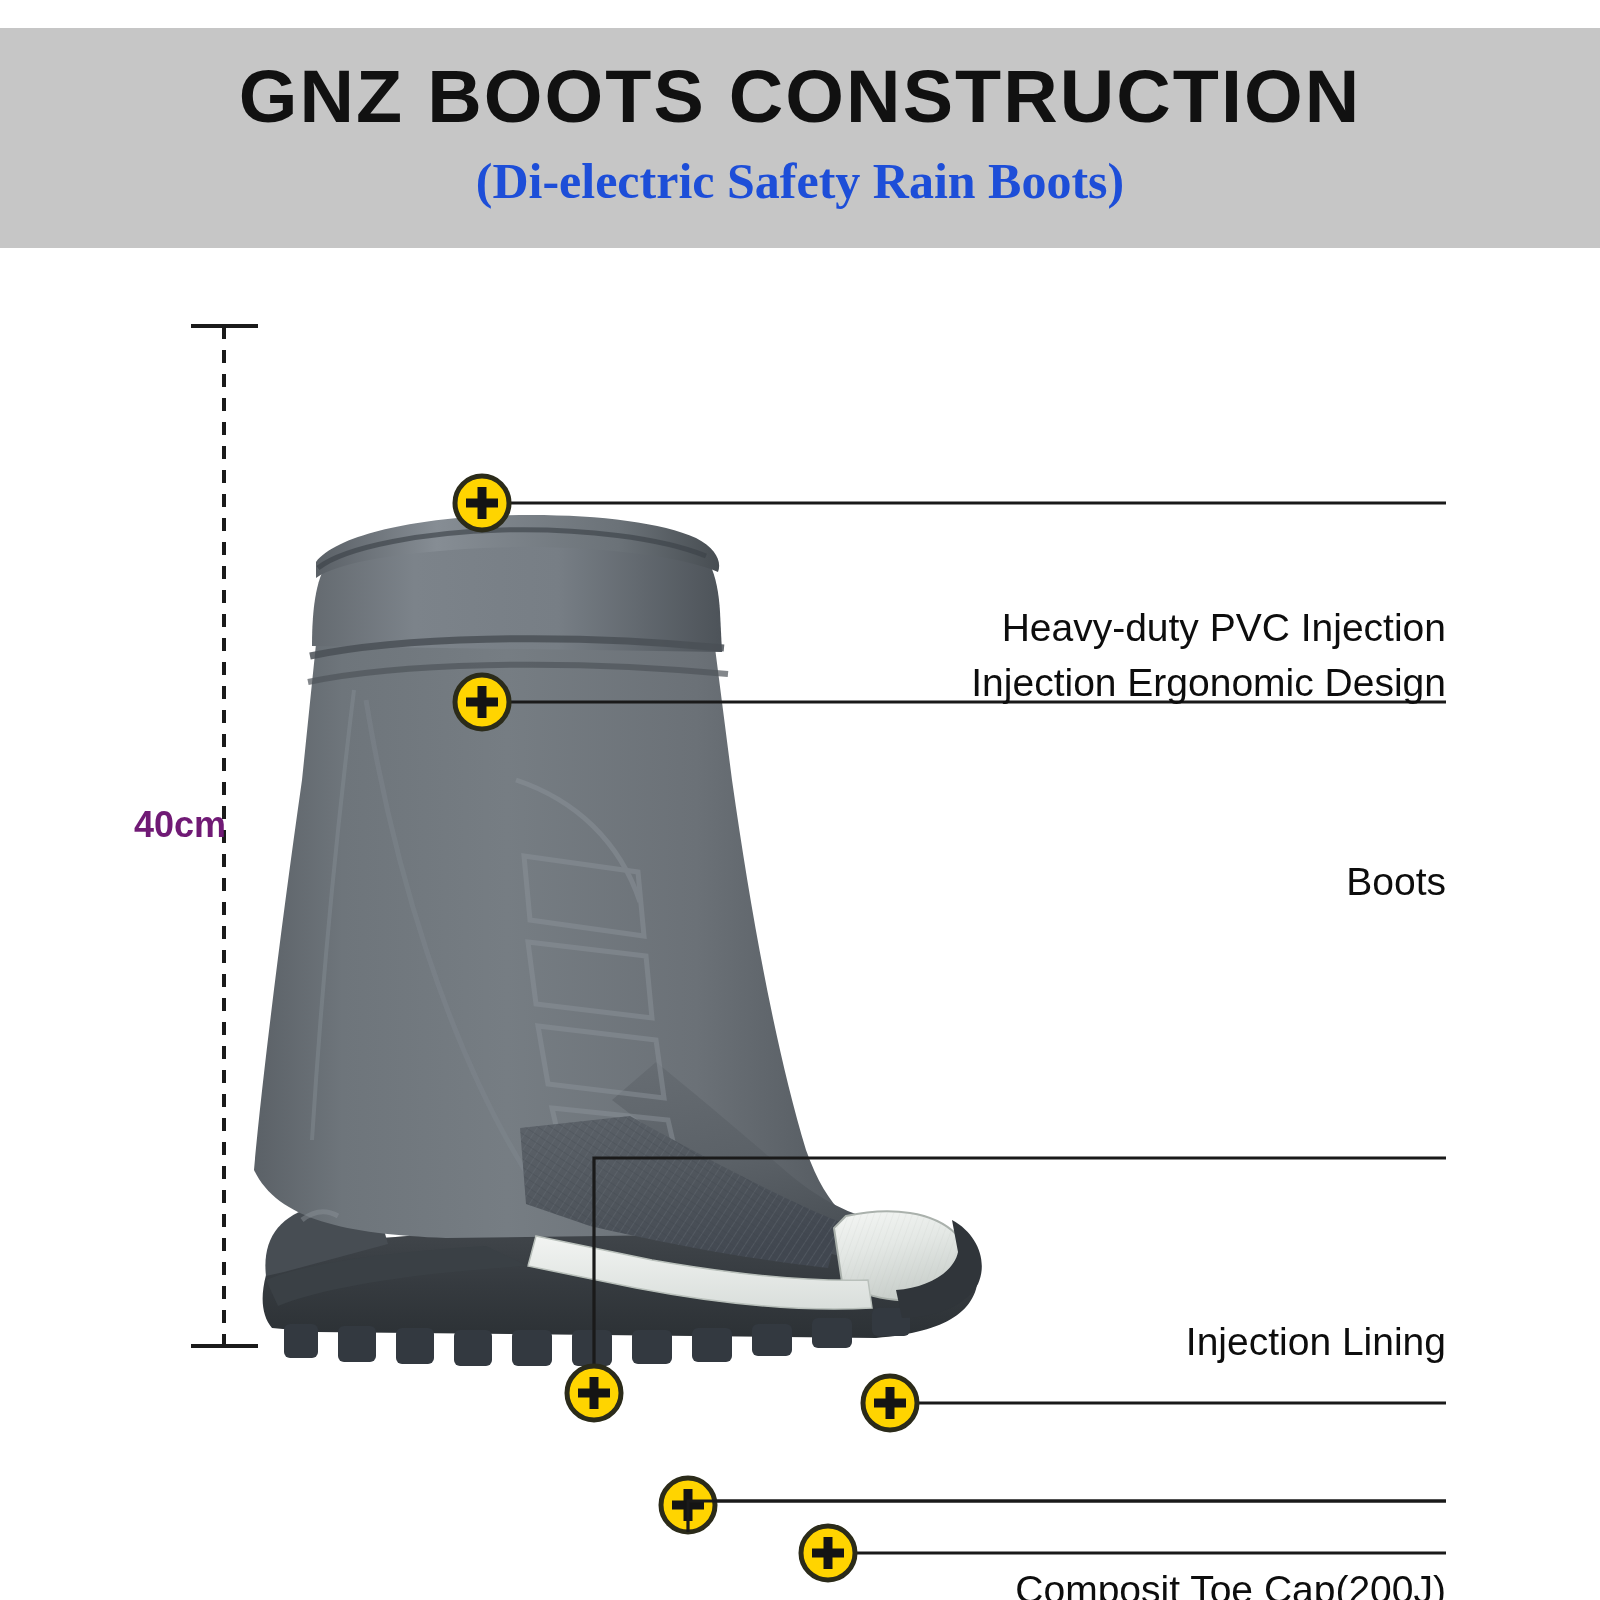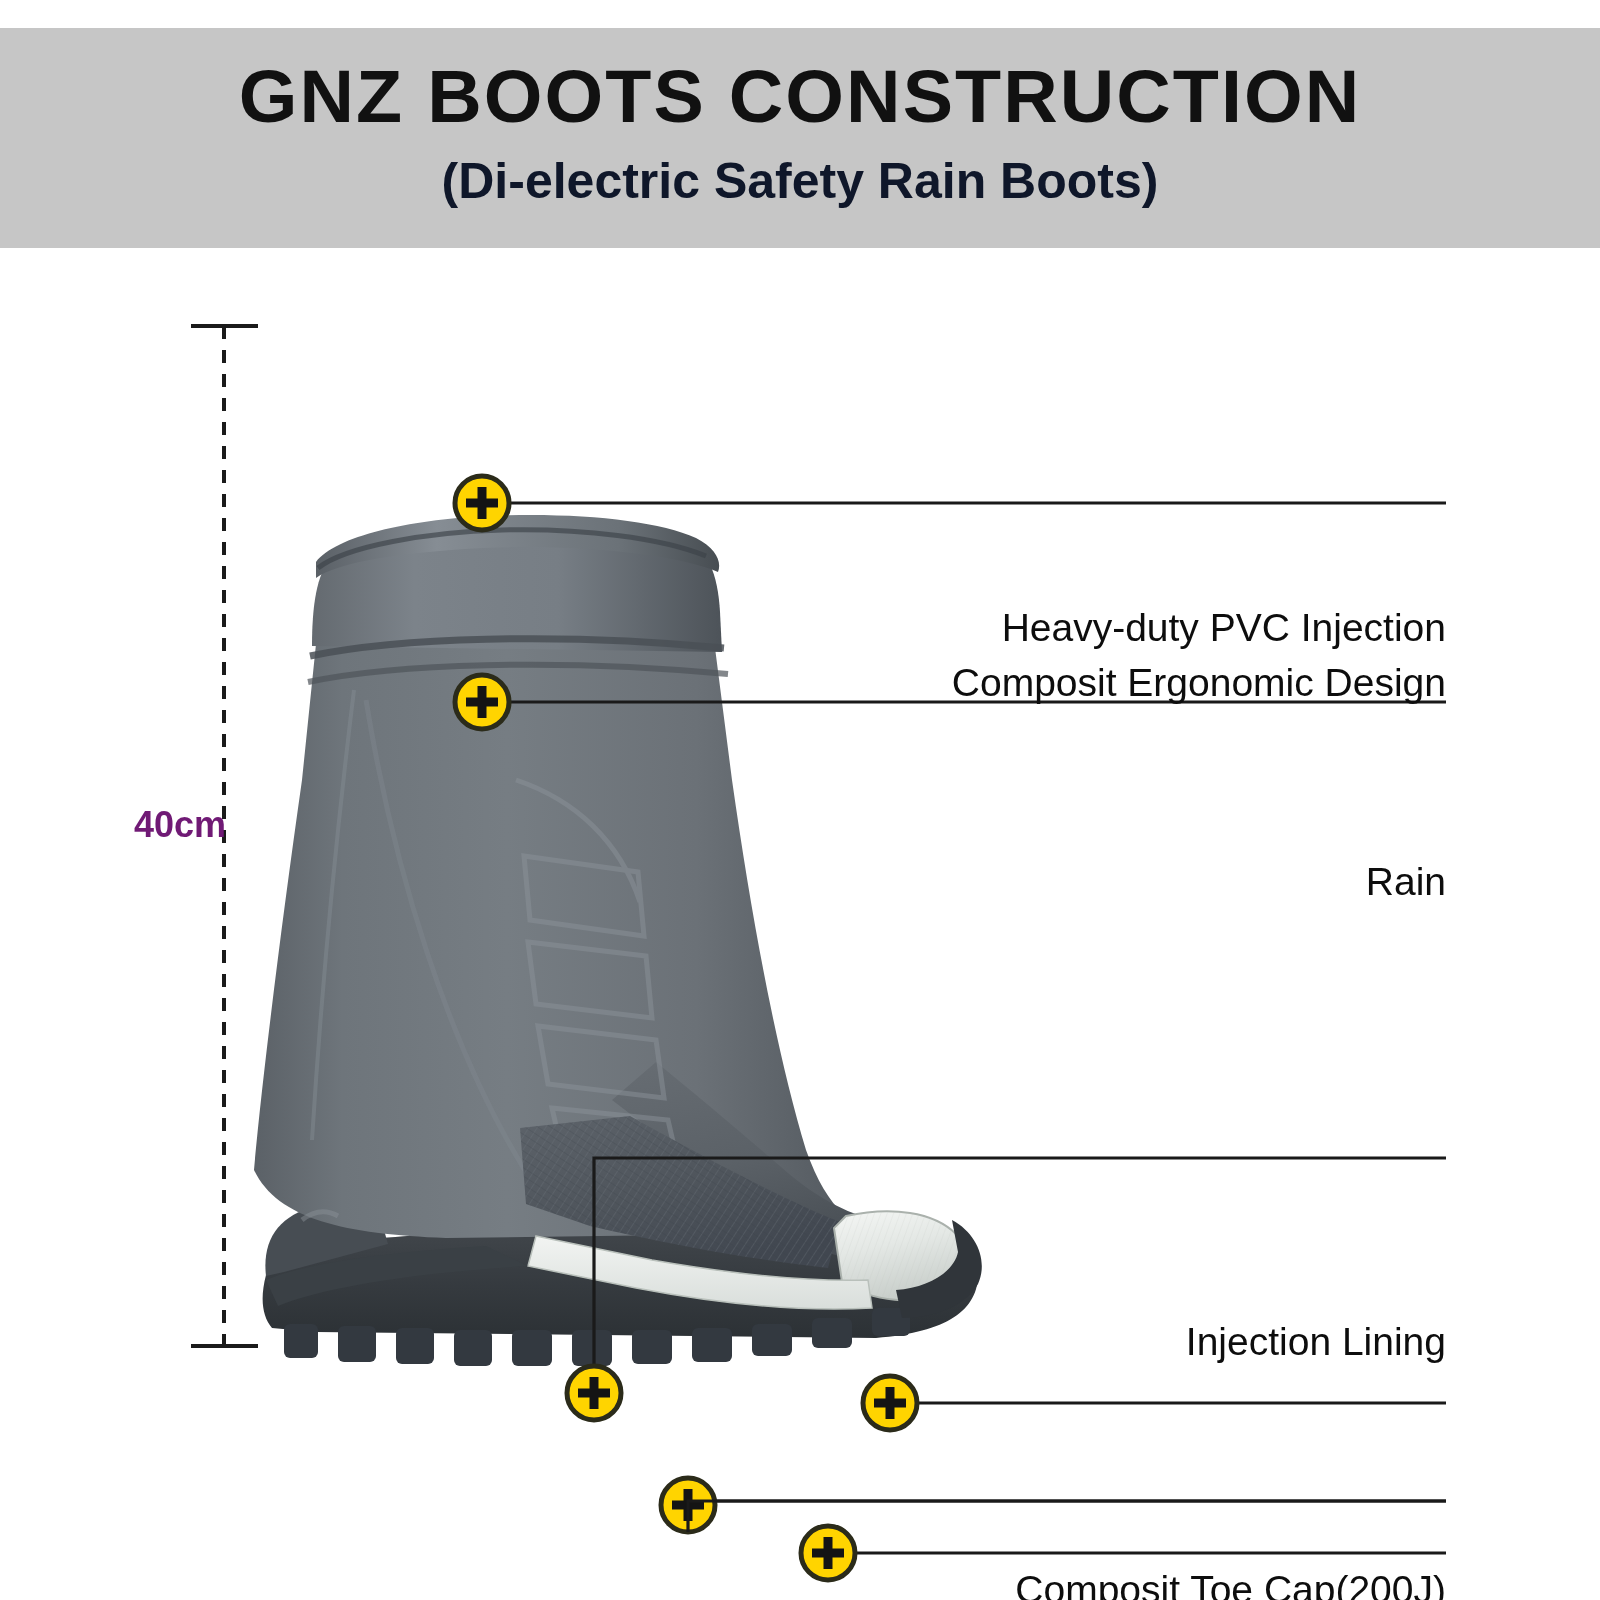--- a/index.html
+++ b/index.html
@@ -44,24 +44,24 @@
     line-height: 1;
     transform: scaleX(1.02);
     white-space: nowrap;
   }
   #header-subtitle {
     position: absolute;
     left: 0;
     top: 128px;
     width: 1600px;
     text-align: center;
-    font-family: Liberation Sans, sans-serif;
+    font-family: Liberation Serif, serif;
     font-weight: 700;
     font-size: 50px;
-    color: #0f172a;
+    color: #1d4ed8;
     line-height: 1;
     white-space: nowrap;
   }
 
   
   #diagram {
     position: absolute;
     left: 16px;
     top: 220px;
     width: 1600px;
@@ -400,25 +400,25 @@
         <polyline points="672,1312 672,1282 1430,1282" stroke="#1a1a1a" stroke-width="3.2" fill="none" opacity="0"></polyline>
       </g>
     </svg>
 
     <svg style="position:absolute;left:0;top:0;width:1600px;height:1380px;pointer-events:none;" viewBox="0 0 1600 1380">
       <polyline points="672,1312 672,1281 1430,1281" stroke="#1a1a1a" stroke-width="3.2" fill="none"></polyline>
     </svg>
 
     <div class="callout-label two-line" style="right:170px; top:380px;">
       <div>Heavy-duty PVC Injection</div>
-      <div>Composit Ergonomic Design</div>
+      <div>Injection Ergonomic Design</div>
     </div>
 
     <div class="callout-label" style="right:170px; top:640px;">
-      <div>Rain</div>
+      <div>Boots</div>
     </div>
 
     <div class="callout-label" style="right:170px; top:1100px;">
       <div>Injection Lining</div>
     </div>
 
     <div class="callout-label" style="right:170px; top:1348px;">
       <div>Composit Toe Cap(200J)</div>
     </div>
 

